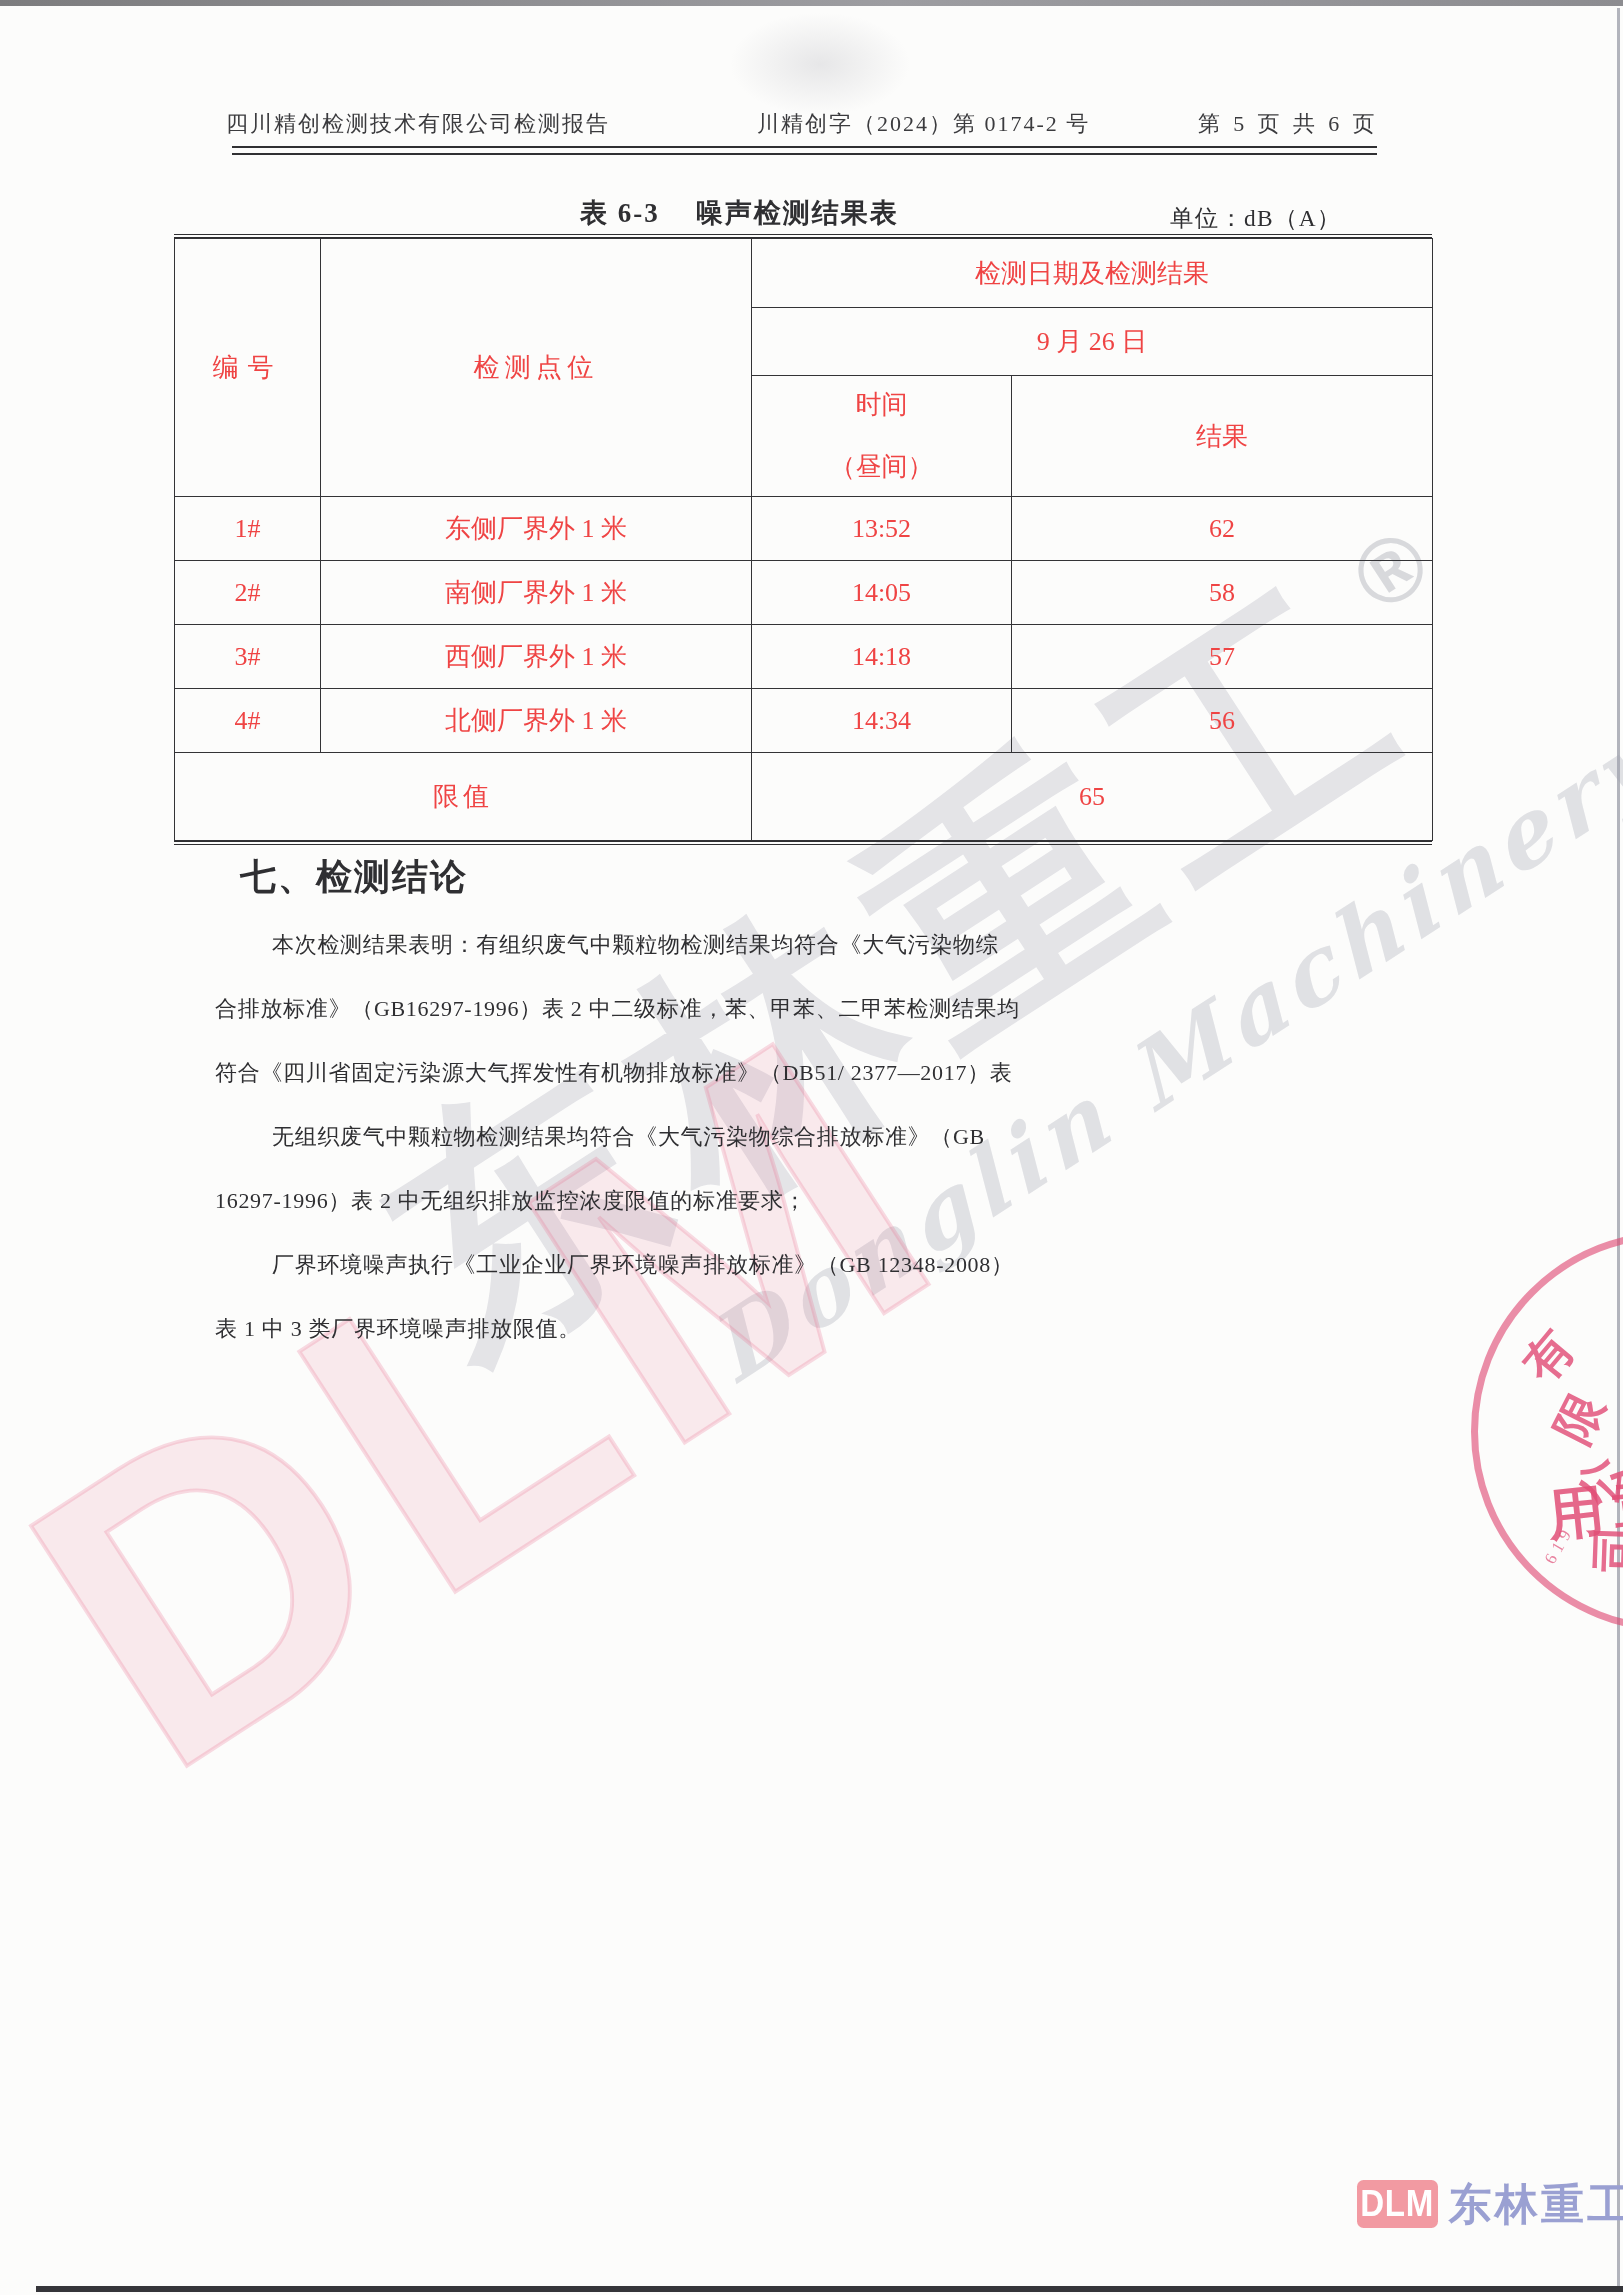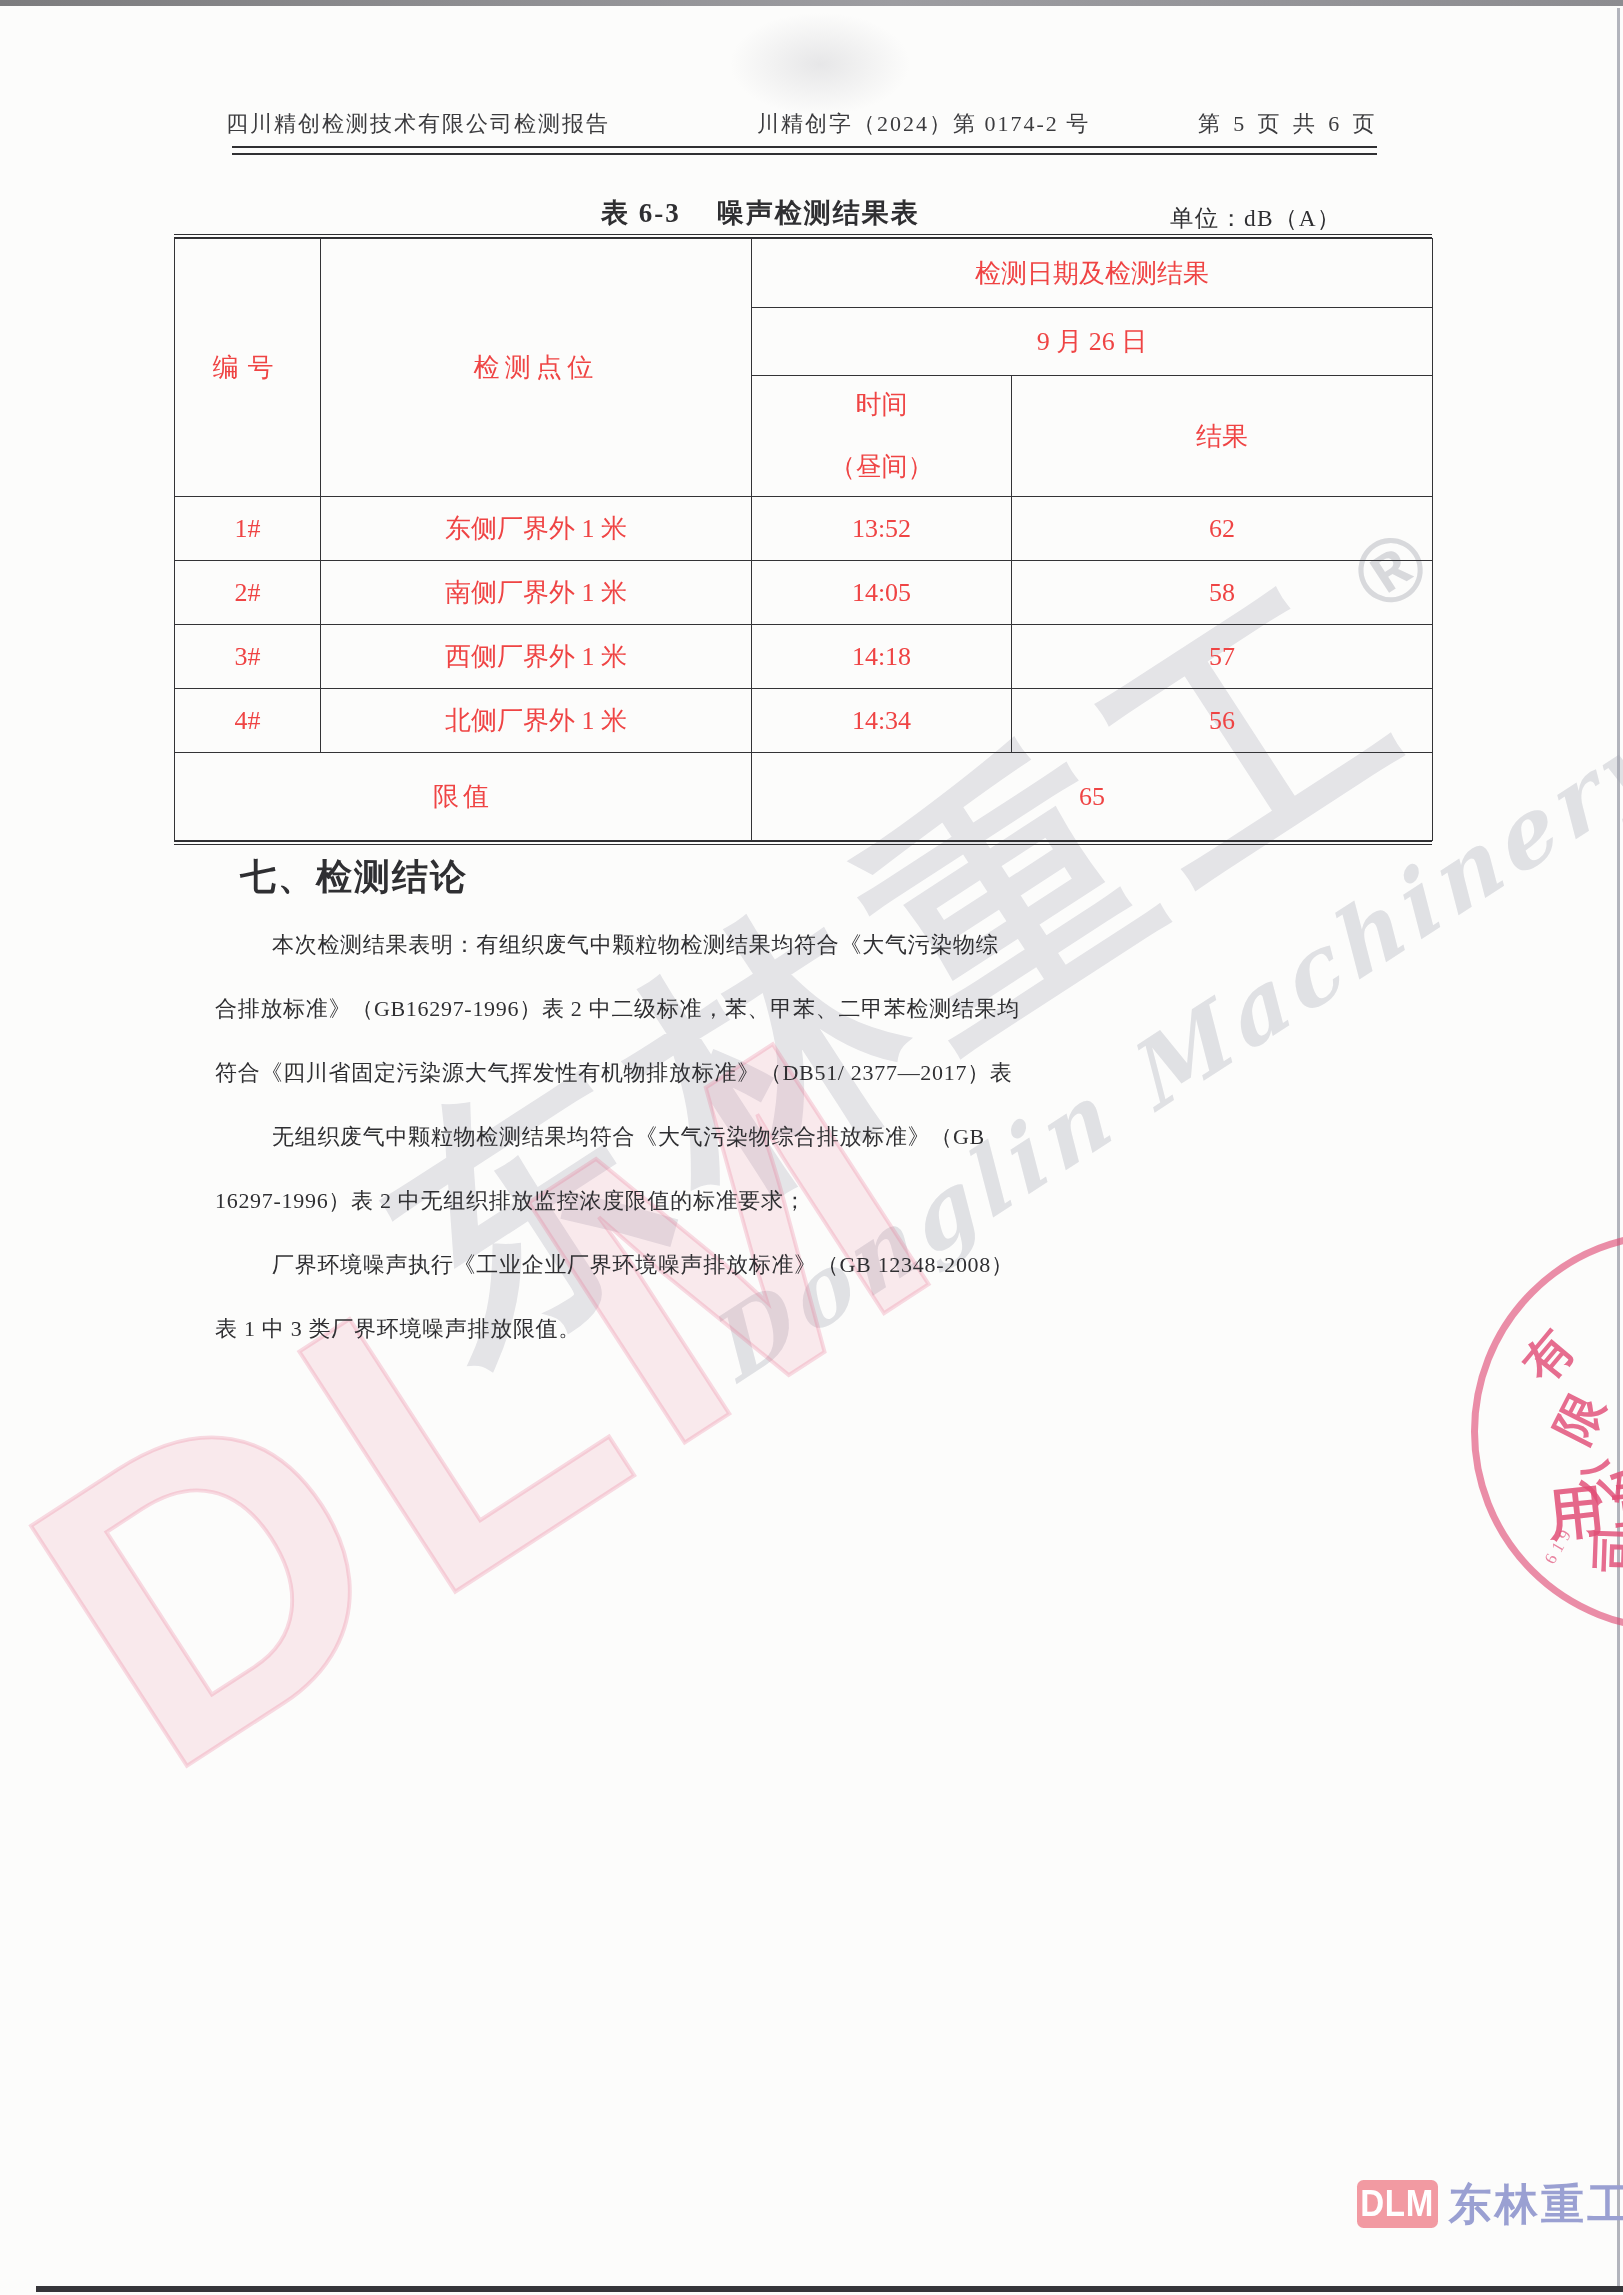--- a/index.html
+++ b/index.html
@@ -16,21 +16,21 @@
   .scan-smudge{position:absolute;left:729px;top:11.7px;width:182px;height:104px;
     background:radial-gradient(ellipse at center,rgba(175,175,182,.28),rgba(175,175,182,0) 70%);}
   
   .hdr{position:absolute;top:109px;font-size:22px;letter-spacing:2px;color:#3b3b3e;white-space:nowrap;z-index:2;}
   .hdr-left{left:226px;}
   .hdr-center{left:757px;}
   .hdr-right{left:1198px;letter-spacing:3.9px;}
   .hdr-rule{position:absolute;left:232px;top:146px;width:1145px;height:4.6px;
     border-top:2px solid #303033;border-bottom:2px solid #303033;z-index:2;}
   
-  .caption{position:absolute;left:601px;top:195px;display:flex;gap:36px;
+  .caption{position:absolute;left:580px;top:195px;display:flex;gap:36px;
     font-size:27px;font-weight:600;letter-spacing:2px;white-space:nowrap;z-index:2;}
   .unit{position:absolute;left:1170px;top:202px;font-size:23.4px;letter-spacing:1.3px;white-space:nowrap;z-index:2;}
   
   .tbl-wrap{position:absolute;left:174px;top:234px;width:1258px;
     border-top:4.6px double #2f2f31;border-bottom:4.6px double #2f2f31;z-index:2;box-sizing:border-box;}
   table.noise{border-collapse:collapse;width:100%;table-layout:fixed;}
   table.noise td{border:1.3px solid #333336;text-align:center;vertical-align:middle;
     font-size:26px;color:#ef4444;padding:0;}
   tr.r-a{height:69px;} tr.r-b{height:68px;} tr.r-c{height:121px;}
   tr.r-d{height:64px;} tr.r-lim{height:88px;}

